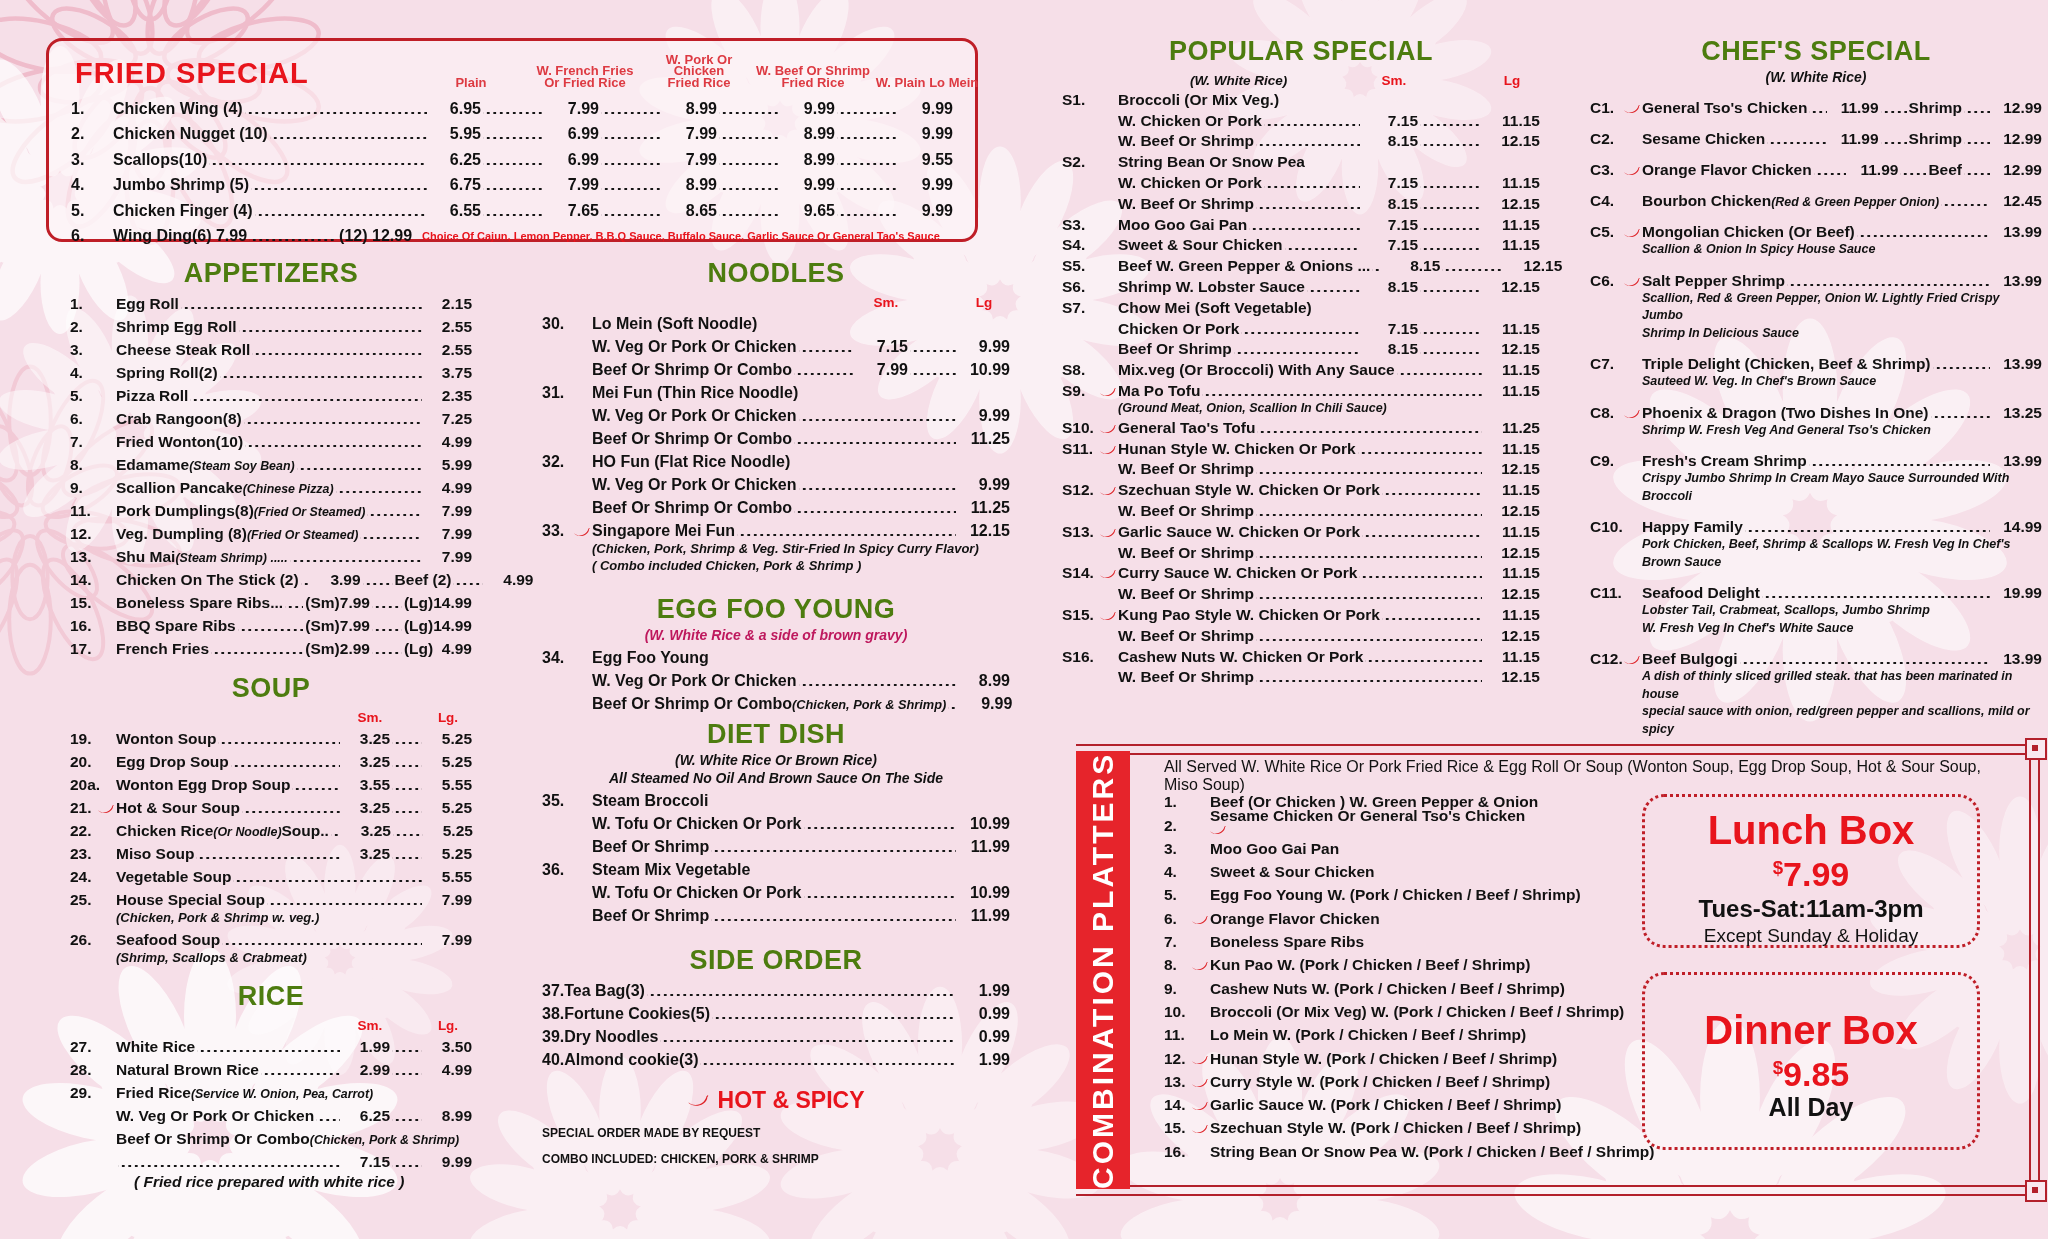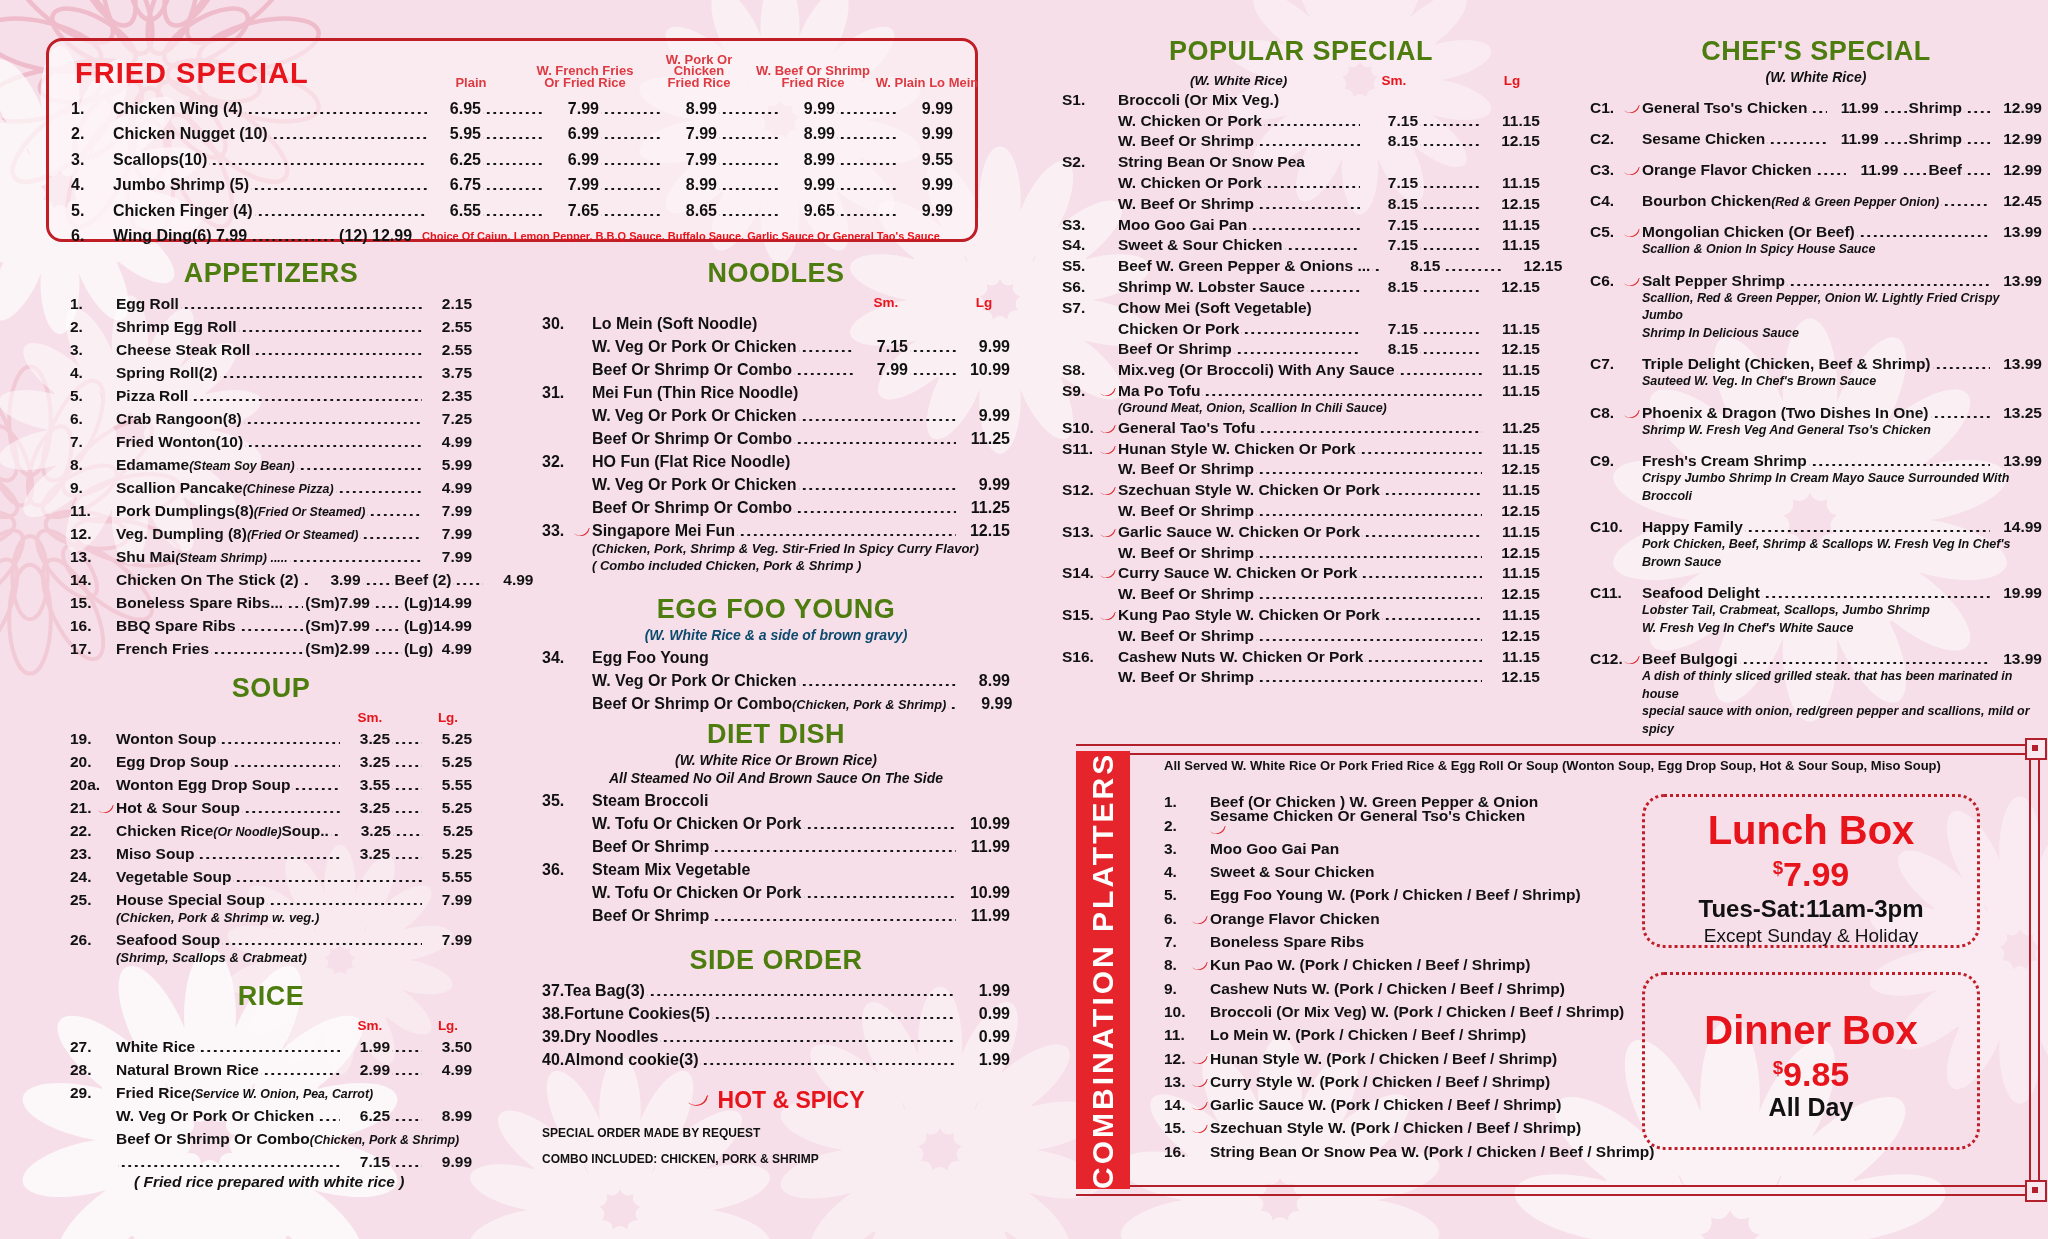--- a/index.html
+++ b/index.html
@@ -3,21 +3,21 @@
 <meta charset="utf-8">
 <style>
   html,body{margin:0;padding:0}
   body{width:2048px;height:1239px;background:#f6dfe8;font-family:"Liberation Sans",sans-serif;
        position:relative;overflow:hidden;color:#111}
   #bg{position:absolute;inset:0;z-index:0}
   .layer{position:absolute;z-index:1}
 
   .sec-title{color:#4d7c0f;font-weight:bold;text-align:center;font-size:27px;letter-spacing:.5px;line-height:34px}
   .cnote{text-align:center;font-style:italic;font-weight:bold;font-size:14px;line-height:18px;color:#111}
-  .cnote.red{color:#0c4a6e}
+  .cnote.red{color:#be185d}
 
   .row{display:flex;align-items:flex-end;white-space:nowrap}
   .num{flex:0 0 var(--numw,46px);font-weight:bold;position:relative}
   .num .chili{position:absolute;right:1px;bottom:3px}
   .nm{font-weight:bold}
   .nm i{font-style:italic;font-size:.8em}
   .nm .chili{margin-left:4px}
   .f{flex:1 1 10px;min-width:10px;height:1em;
      background:radial-gradient(circle,#161616 1.25px,rgba(0,0,0,0) 1.45px) repeat-x;
      background-size:6.5px 4px;background-position:2px calc(100% - 3px);margin:0 2px}
@@ -74,21 +74,21 @@
   .pline-bottom{position:absolute;left:0;right:4px;bottom:0;height:7px;border-top:2px solid #b3202b;border-bottom:2.5px solid #b3202b}
   .pline-right{position:absolute;top:0;bottom:0;right:4px;width:7px;border-left:2px solid #b3202b;border-right:2.5px solid #b3202b}
   .knot{position:absolute;width:18px;height:18px;border:2.5px solid #b3202b;background:#f9e8ef;z-index:3}
   .knot::after{content:"";position:absolute;left:5px;top:5px;width:6px;height:6px;background:#b3202b}
   .knot.tr{right:-3px;top:-6px}
   .knot.br{right:-3px;bottom:-6px}
   #band{position:absolute;left:0;top:7px;bottom:7px;width:54px;background:#e6242b}
   #band span{position:absolute;inset:0;display:flex;align-items:center;justify-content:center;
              writing-mode:vertical-rl;transform:rotate(180deg);color:#fff;font-weight:bold;
              font-size:30px;letter-spacing:3px;white-space:nowrap}
-  #combo-note{position:absolute;left:88px;top:14px;right:30px;font-size:13px;font-weight:bold}
+  #combo-note{position:absolute;left:88px;top:14px;right:30px;font-size:16px;font-weight:normal}
   #combo-list{position:absolute;left:88px;top:44px;width:474px;font-size:15.5px;--numw:46px}
   #combo-list .row{height:23.3px}
   .lbox{position:absolute;border:3.5px dotted #bf1e27;border-radius:22px;text-align:center;box-sizing:border-box}
   #lunch{left:566px;top:50px;width:338px;height:154px}
   #dinner{left:566px;top:228px;width:338px;height:178px}
   .lbx-title{color:#e8141c;font-weight:bold;font-size:40px;line-height:42px;margin-top:12px}
   .lbx-price{color:#e8141c;font-weight:bold;font-size:34px;line-height:34px}
   .lbx-price sup{font-size:.55em}
   .lbx-hours{font-weight:bold;font-size:24px;margin-top:4px}
   .lbx-note{font-size:19px;margin-top:2px}

